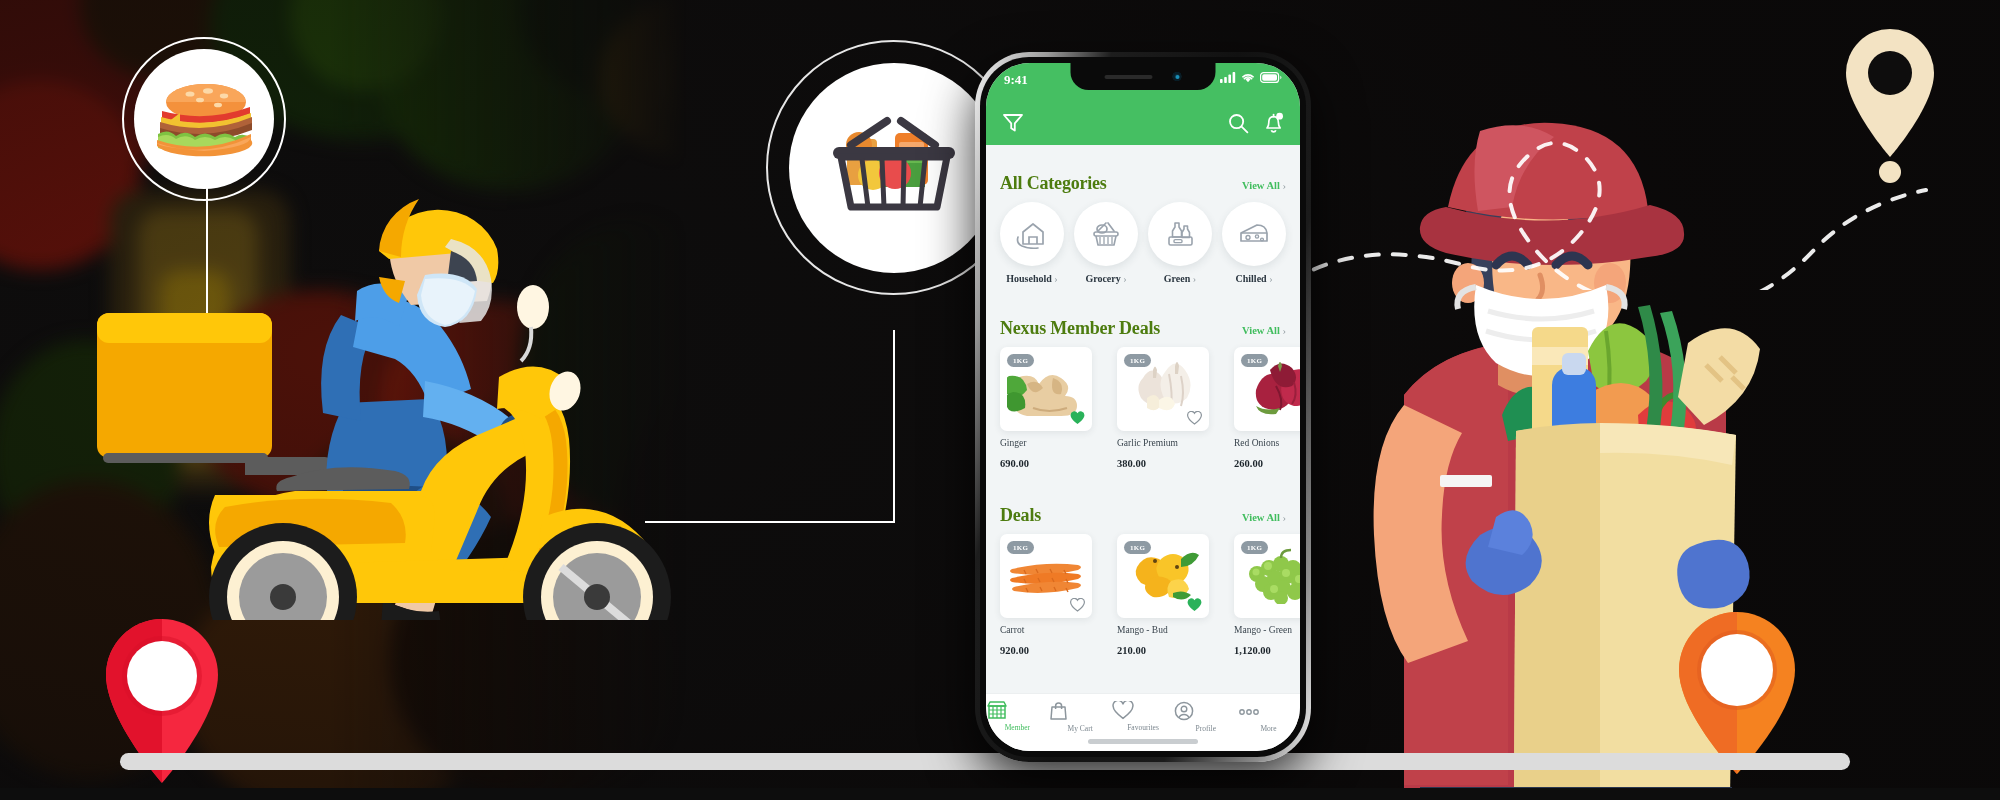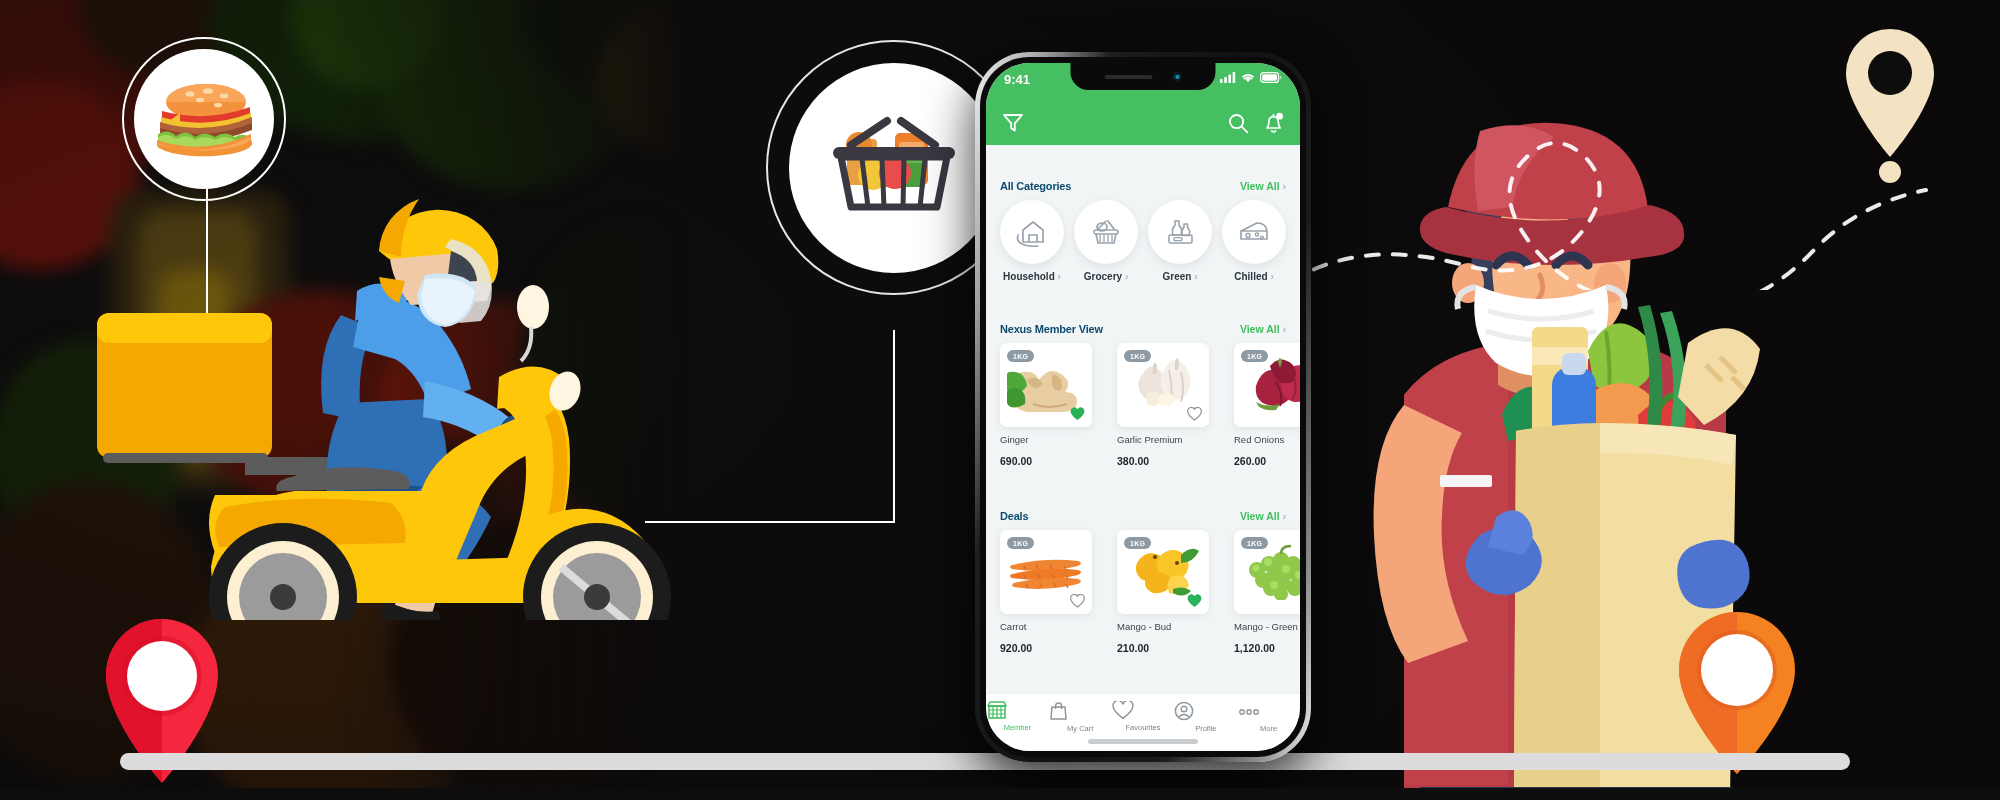--- a/index.html
+++ b/index.html
@@ -1,20 +1,20 @@
 <!DOCTYPE html>
 <html><head>
 <meta charset="utf-8">
 <title>Grocery Delivery App Banner</title>
 <style>
   * { box-sizing: border-box; margin: 0; padding: 0; }
   html, body { width: 2000px; height: 800px; overflow: hidden; background: #0d0d0d; }
   body { font-family: "Liberation Sans", sans-serif; }
 
-  .stage { position: relative; width: 2000px; height: 788px; background: #0e0d0d; overflow: hidden; }
+  .stage { position: relative; width: 2000px; height: 788px; background: #0e0d0d; overflow: hidden; font-family: Liberation Serif, serif; }
 
   
   .bg-photo {
     position: absolute; left: 0; top: 0; width: 780px; height: 800px;
     overflow: hidden;
     -webkit-mask-image: linear-gradient(to right, rgba(0,0,0,1) 0%, rgba(0,0,0,1) 42%, rgba(0,0,0,0) 88%);
     mask-image: linear-gradient(to right, rgba(0,0,0,1) 0%, rgba(0,0,0,1) 42%, rgba(0,0,0,0) 88%);
   }
   .bg-photo .layer { position: absolute; inset: -40px; filter: blur(9px) saturate(1.15) brightness(0.72); }
   .blob { position: absolute; border-radius: 50%; }
@@ -54,21 +54,21 @@
   .notch .cam { width: 9px; height: 9px; border-radius: 50%; background: #0d2f3d; box-shadow: inset 0 0 0 2px #091d26; }
   .notch .cam::after { content:''; display:block; width:4px; height:4px; border-radius:50%; background:#1a8fb8; margin:2.5px 0 0 2.5px;}
   .statusicons { display: flex; align-items: center; gap: 5px; }
 
   .appbar { height: 44px; background: #45bf62; display: flex; align-items: center; justify-content: space-between; padding: 0 16px; }
   .appbar-right { display: flex; align-items: center; gap: 14px; }
 
   .content { position: absolute; top: 82px; bottom: 58px; left: 0; right: 0; background: #f2f5f6; overflow: hidden; }
 
   .section-head { display: flex; align-items: baseline; justify-content: space-between; padding: 12px 14px 6px; }
-  .section-title { font-size: 11px; font-weight: bold; color: #0c4a6e; letter-spacing: -.2px; }
+  .section-title { font-size: 18px; font-weight: bold; color: #4d7c0f; letter-spacing: -.2px; }
   .view-all { font-size: 10.5px; font-weight: bold; color: #41bd5e; white-space: nowrap; margin-top: 23px; }
   .view-all .chev { color: #9aa3a8; font-weight: normal; }
 
   .cats { display: flex; gap: 10px; padding: 2px 8px 6px 14px; }
   .cat { flex: 0 0 auto; width: 64px; text-align: center; }
   .cat-ic { width: 64px; height: 64px; border-radius: 50%; background: #fff; display: flex; align-items: center; justify-content: center;
             box-shadow: 0 3px 8px rgba(40,60,70,.10); }
   .cat-lb { margin-top: 7px; font-size: 10px; font-weight: bold; color: #2b3640; white-space: nowrap; }
   .cat-lb .chev { color: #9aa3a8; font-weight: normal; }
 
@@ -425,21 +425,21 @@
                   <circle cx="11" cy="18.5" r="2" fill="none" stroke="#9aa3ad" stroke-width="1.4"></circle>
                   <circle cx="20" cy="17.5" r="1.6" fill="none" stroke="#9aa3ad" stroke-width="1.4"></circle>
                   <circle cx="25" cy="20.5" r="1.4" fill="none" stroke="#9aa3ad" stroke-width="1.4"></circle>
                 </svg>
               </div>
               <div class="cat-lb"><span>Chilled</span> <span class="chev">›</span></div>
             </div>
           </div>
 
           <div class="section-head">
-            <span class="section-title">Nexus Member View</span>
+            <span class="section-title">Nexus Member Deals</span>
             <span class="view-all"><span>View All</span> <span class="chev">›</span></span>
           </div>
           <div class="prods">
 
             <div class="prod">
               <div class="prod-card">
                 <span class="kg">1KG</span>
                 <div class="prod-img">
                   <svg width="78" height="62" viewBox="0 0 78 62">
                     <path d="M8 34 q-6 -14 8 -16 q12 -2 16 8 q10 -14 22 -6 q12 8 4 18 q12 0 12 10 q0 10 -16 10 l-34 0 q-14 -2 -12 -14 z" fill="#e8cda2"></path>

